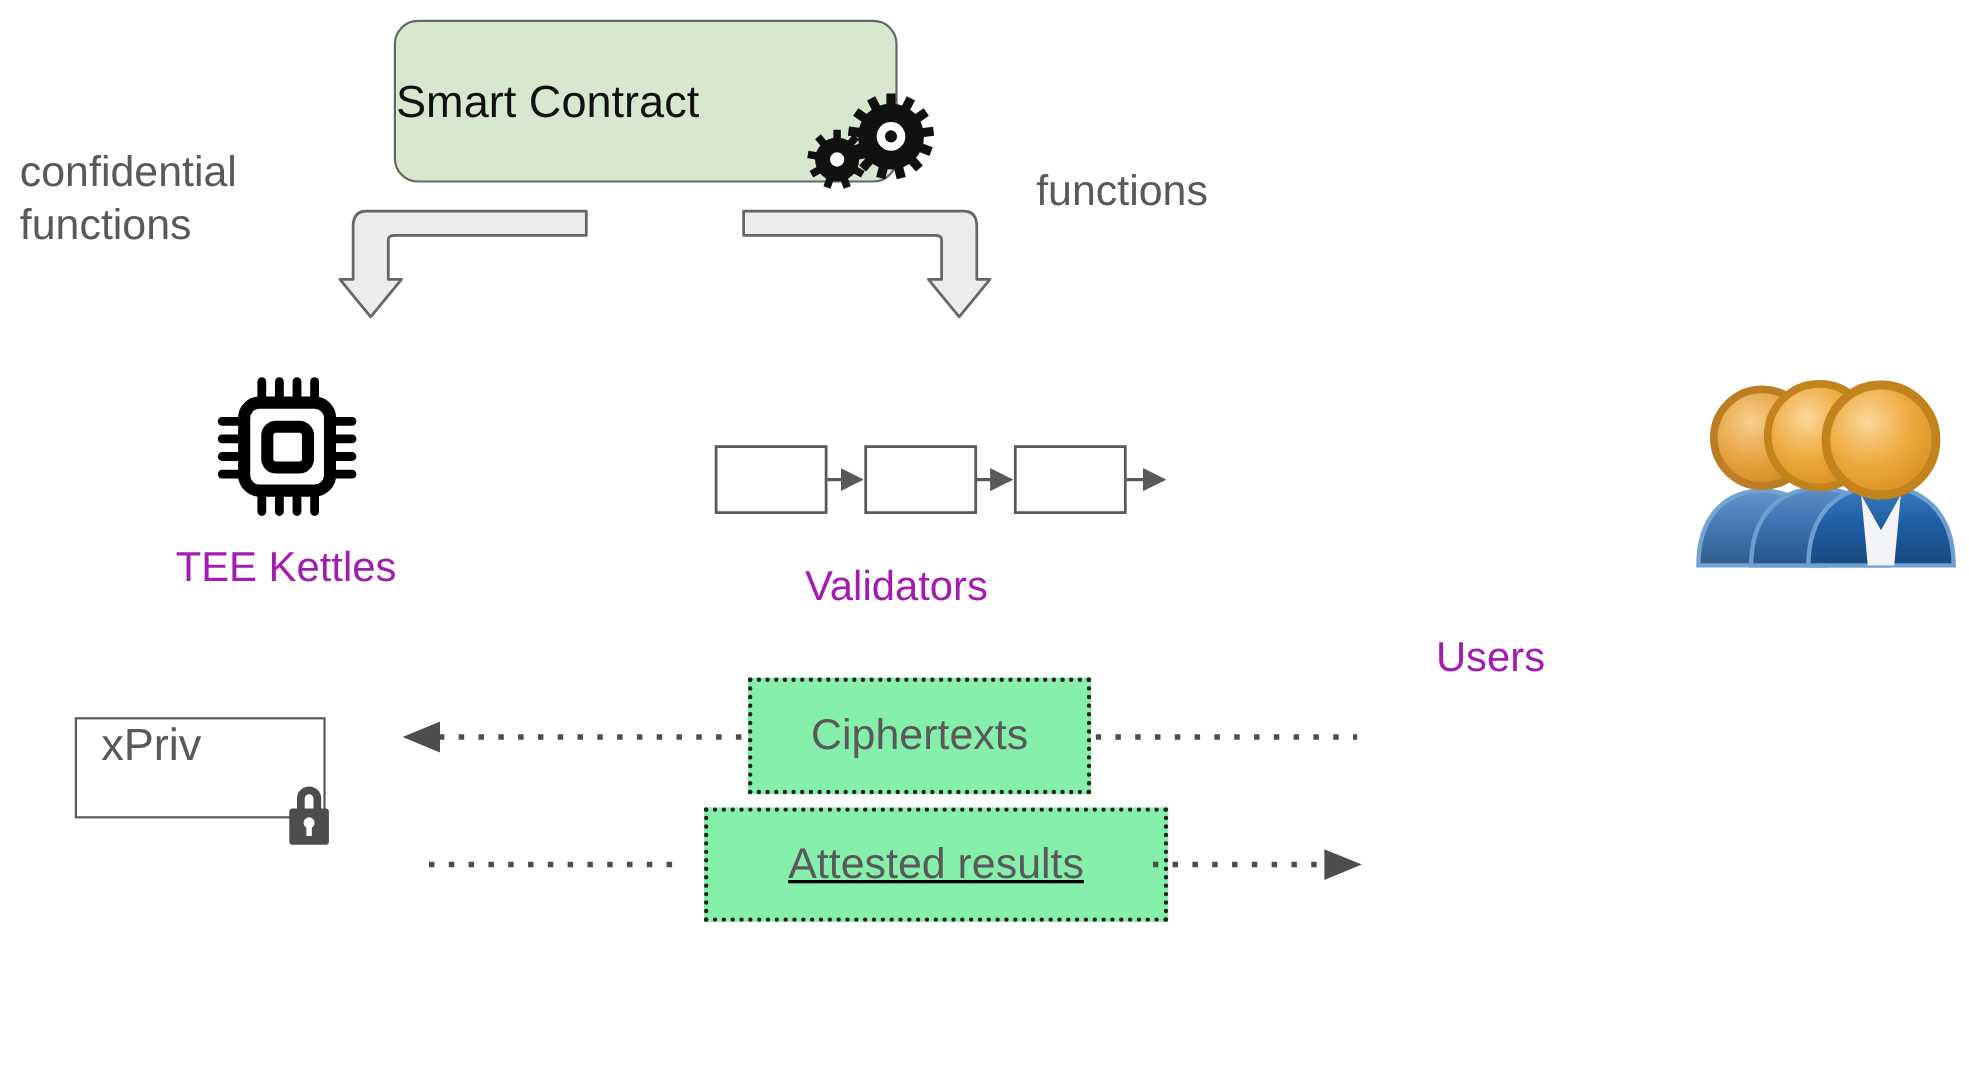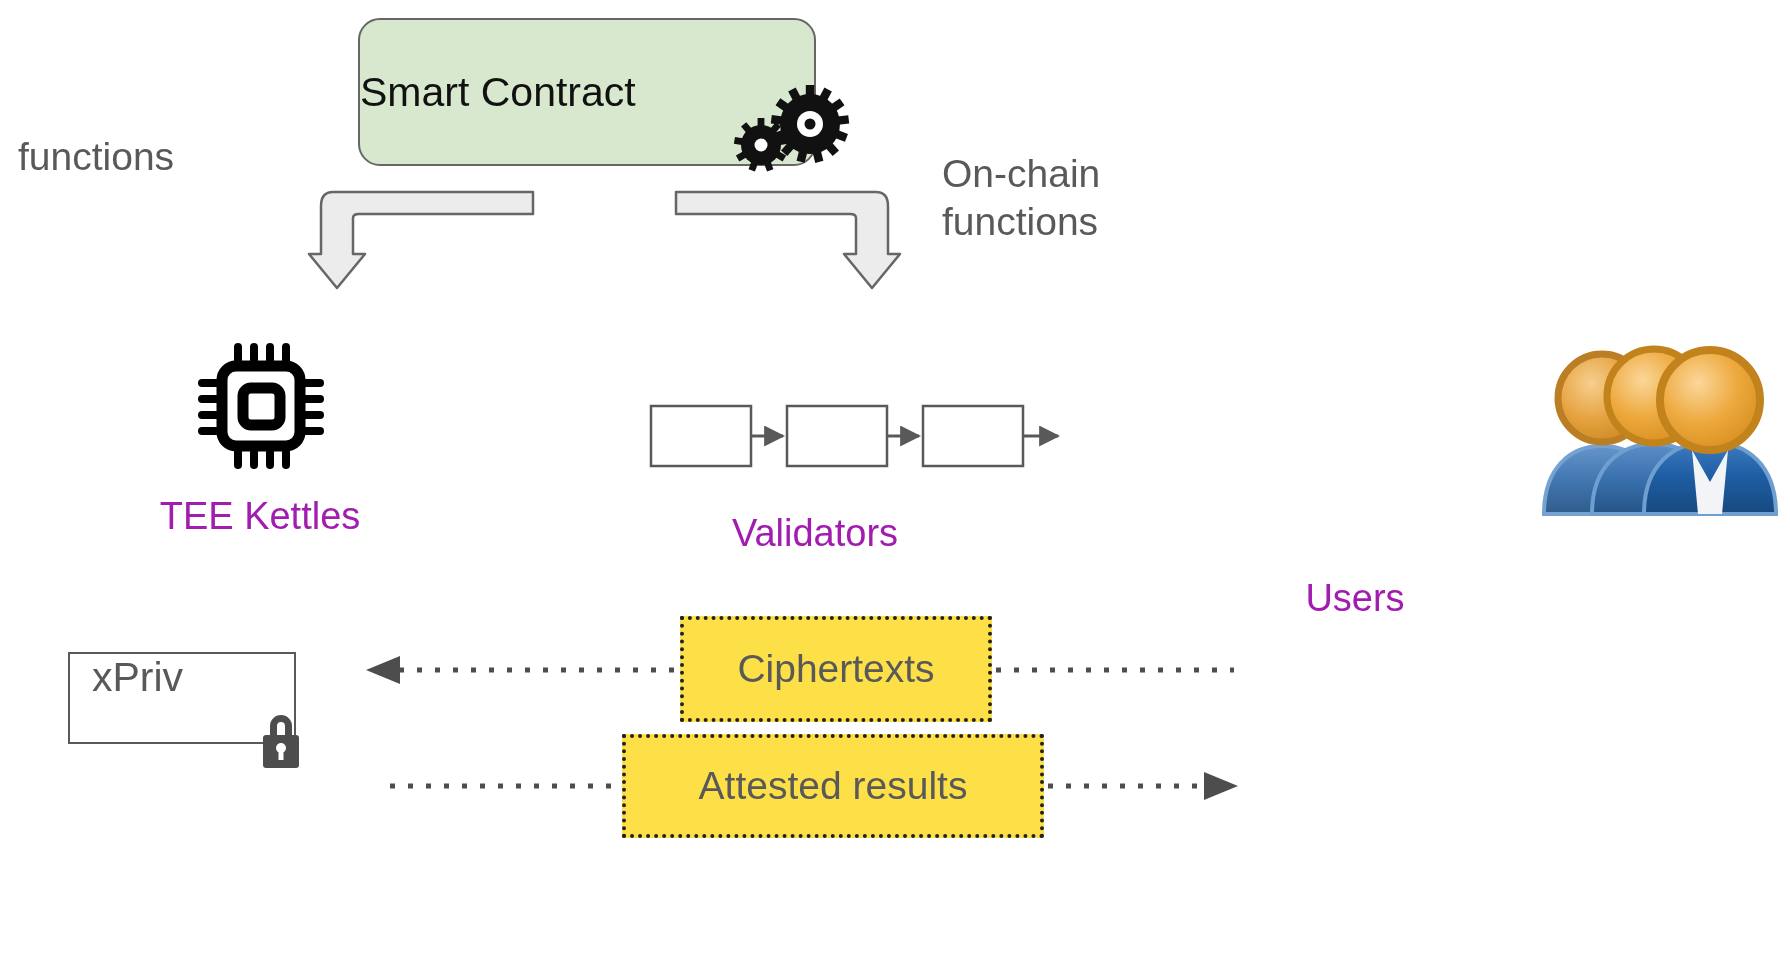--- a/index.html
+++ b/index.html
@@ -59,25 +59,25 @@
   }
   .xpriv-label {
     font-size: 41px; color: #595959; padding-left: 22px;
   }
   .lock-icon { left: 257px; top: 708px; width: 48px; height: 62px; }
 
   
   .dotted-box {
     border: 4px dotted #222222;
     display: flex; align-items: center; justify-content: center;
-    background: #fde047;
+    background: #86efac;
   }
   .dotted-label { font-size: 39px; color: #595959; white-space: nowrap; }
   .box-ciphertexts { left: 680px; top: 616px; width: 312px; height: 106px; }
-  .box-attested   { left: 622px; top: 734px; width: 422px; height: 104px; }
+  .box-attested   { left: 640px; top: 734px; width: 422px; height: 104px; text-decoration: underline; }
 </style>
 </head>
 <body>
 
 <div id="stage">
 
   <div class="abs smart-contract">
     <span class="smart-contract-label">Smart Contract</span>
   </div>
 
@@ -119,25 +119,25 @@
           <rect x="-4.2" y="-39" width="8.4" height="13" transform="rotate(304.7)"></rect>
           <rect x="-4.2" y="-39" width="8.4" height="13" transform="rotate(332.4)"></rect>
         </g>
         <circle r="13" fill="#ffffff"></circle>
         <circle r="5.5" fill="#111111"></circle>
       </g>
     </g>
   </svg>
 
   <div class="abs side-label label-offchain">
+    <div>confidential</div>
     <div>functions</div>
   </div>
 
   <div class="abs side-label label-onchain">
-    <div>On-chain</div>
     <div>functions</div>
   </div>
 
   <svg class="abs" style="left:305px; top:188px; width:240px; height:106px;" viewBox="0 0 240 106">
     <path d="M 228 4 L 28 4 Q 16 4 16 18 L 16 66 L 4 66 L 32 100 L 60 66 L 48 66 L 48 30 Q 48 26 54 26 L 228 26 Z" fill="#ececec" stroke="#666666" stroke-width="2.5" stroke-linejoin="round"></path>
   </svg>
 
   <svg class="abs" style="left:668px; top:188px; width:240px; height:106px;" viewBox="0 0 240 106">
     <path d="M 8 4 L 208 4 Q 220 4 220 18 L 220 66 L 232 66 L 204 100 L 176 66 L 188 66 L 188 30 Q 188 26 182 26 L 8 26 Z" fill="#ececec" stroke="#666666" stroke-width="2.5" stroke-linejoin="round"></path>
   </svg>

